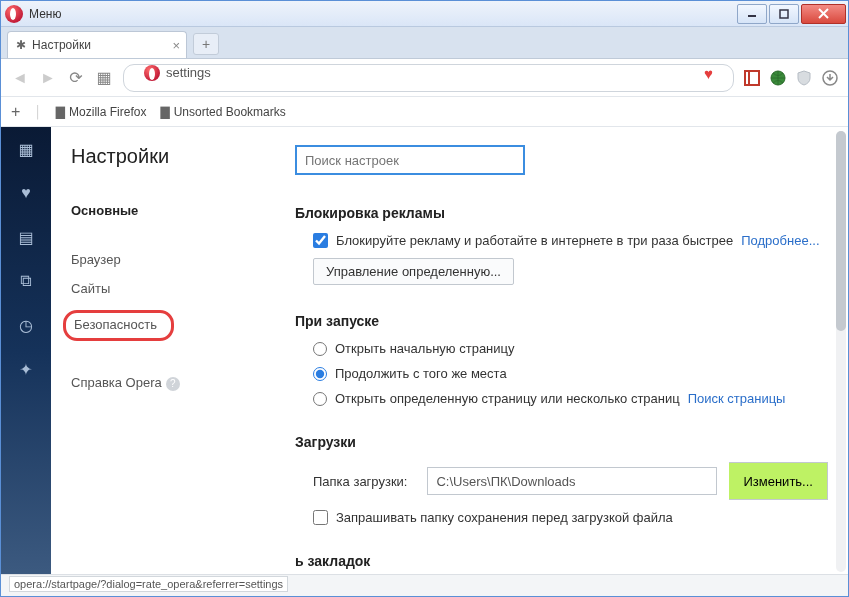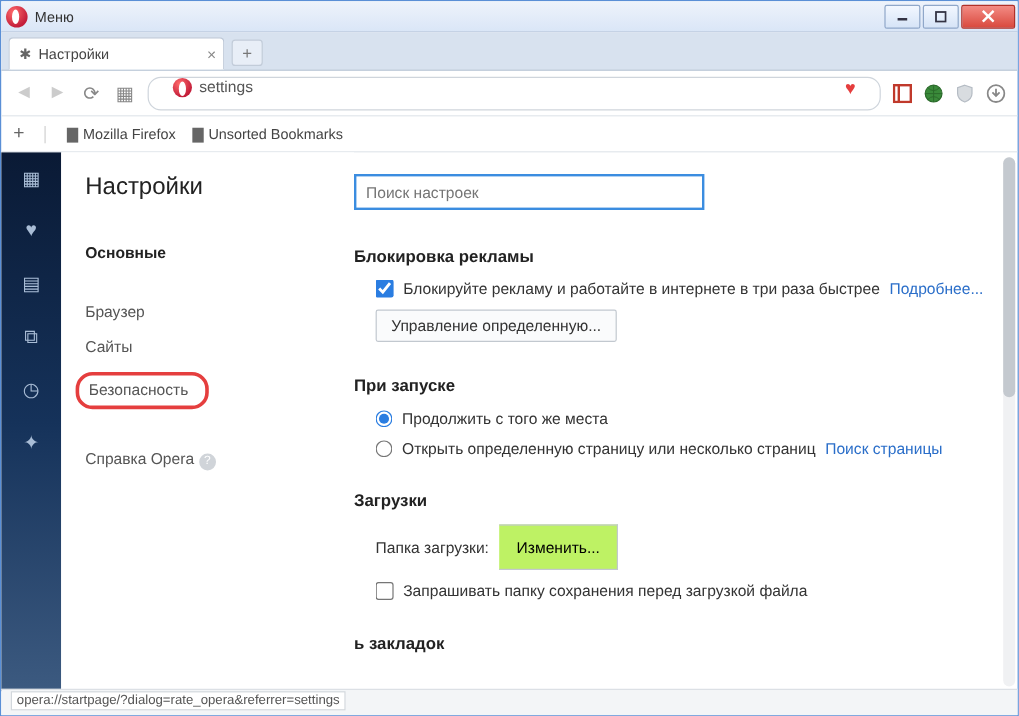--- a/index.html
+++ b/index.html
@@ -48,30 +48,30 @@
 .settings-nav { width:244px; background:#fff; padding: 18px 0 0 20px; font-size:13px; }
 .settings-title { font-size:20px; color:#222; margin-bottom:28px; font-weight:400;}
 .settings-nav .item { padding:7px 0; color:#555; cursor:pointer; }
 .settings-nav .item.active { font-weight:600; color:#222; }
 .settings-nav .sep { height:20px; }
 .highlight { border: 3px solid #e53e3e; border-radius:14px; padding:4px 14px 6px 8px; display:inline-block; margin-left:-8px; }
 .help-q { display:inline-block; width:14px; height:14px; border-radius:50%; background:#d0d4d9; color:#fff; font-size:10px; text-align:center; line-height:14px; margin-left:4px;}
 
 
 .settings-content { flex:1; padding:18px 10px 0 0; position:relative; overflow:hidden;}
-.search-box { width:292px; height:30px; border:2px solid #3b8de0; padding:0 8px; font-size:13px; outline:none; margin-bottom:30px;}
+.search-box { width:230px; height:30px; border:2px solid #3b8de0; padding:0 8px; font-size:13px; outline:none; margin-bottom:30px;}
 .section h3 { font-size:14px; font-weight:600; color:#222; margin-bottom:12px; }
 .section { margin-bottom:28px; }
 .row { display:flex; align-items:center; gap:8px; font-size:13px; color:#333; margin-bottom:10px; padding-left:18px;}
 .link { color:#2a6ec9; cursor:pointer;}
 .btn { border:1px solid #c2c8cf; background:#fafbfc; padding:5px 12px; font-size:13px; border-radius:2px; cursor:pointer; color:#333;}
 input[type=checkbox] { width:15px; height:15px; accent-color:#2a7de1;}
 input[type=radio] { width:14px; height:14px; accent-color:#2a7de1;}
 .dl-field { border:1px solid #c2c8cf; height:28px; padding:0 8px; font-size:13px; width:290px; color:#555; outline:none;}
-.dl-row { display:flex; align-items:center; gap:1px; padding-left:18px; margin-bottom:10px;}
+.dl-row { display:flex; align-items:center; gap:12px; padding-left:18px; margin-bottom:10px;}
 .dl-label { font-size:13px; color:#333; margin-right:8px;}
 .dl-btn { border:1px solid #c2c8cf; border-left:none; height:38px; padding:0 14px; font-size:13px; background:#bef264;}
 
 
 .scrollbar { position:absolute; right:2px; top:4px; width:10px; height:calc(100% - 8px); background:#f0f1f3; border-radius:5px;}
 .scrollthumb { width:100%; height:200px; background:#c4c9cf; border-radius:5px;}
 
 
 .statusbar { position:absolute; bottom:0; left:0; height:22px; background:#f3f5f7; border-top:1px solid #dce0e5; font-size:11px; color:#555; padding:3px 8px; width:100%;}
 .statusbar span { background:#fff; border:1px solid #d2d7dc; padding:1px 4px;}
@@ -183,34 +183,39 @@
         <span class="link">Подробнее...</span>
       </div>
       <div class="row">
         <button class="btn">Управление определенную...</button>
       </div>
     </div>
 
     <div class="section">
       <h3>При запуске</h3>
       <div class="row">
+        <input type="radio" name="st" style="">
+        <span>Открыть начальную страницу</span>
+      </div>
+      <div class="row">
         <input type="radio" name="st" checked="" style="">
         <span>Продолжить с того же места</span>
       </div>
       <div class="row">
         <input type="radio" name="st" style="">
         <span>Открыть определенную страницу или несколько страниц</span>
         <span class="link">Поиск страницы</span>
       </div>
     </div>
 
     <div class="section">
       <h3>Загрузки</h3>
       <div class="dl-row">
         <span class="dl-label">Папка загрузки:</span>
+        <input class="dl-field" type="text" value="C:\Users\ПК\Downloads" style="">
         <button class="dl-btn">Изменить...</button>
       </div>
       <div class="row">
         <input type="checkbox" style="">
         <span>Запрашивать папку сохранения перед загрузкой файла</span>
       </div>
     </div>
 
     <div class="section">
       <h3>ь закладок</h3>

